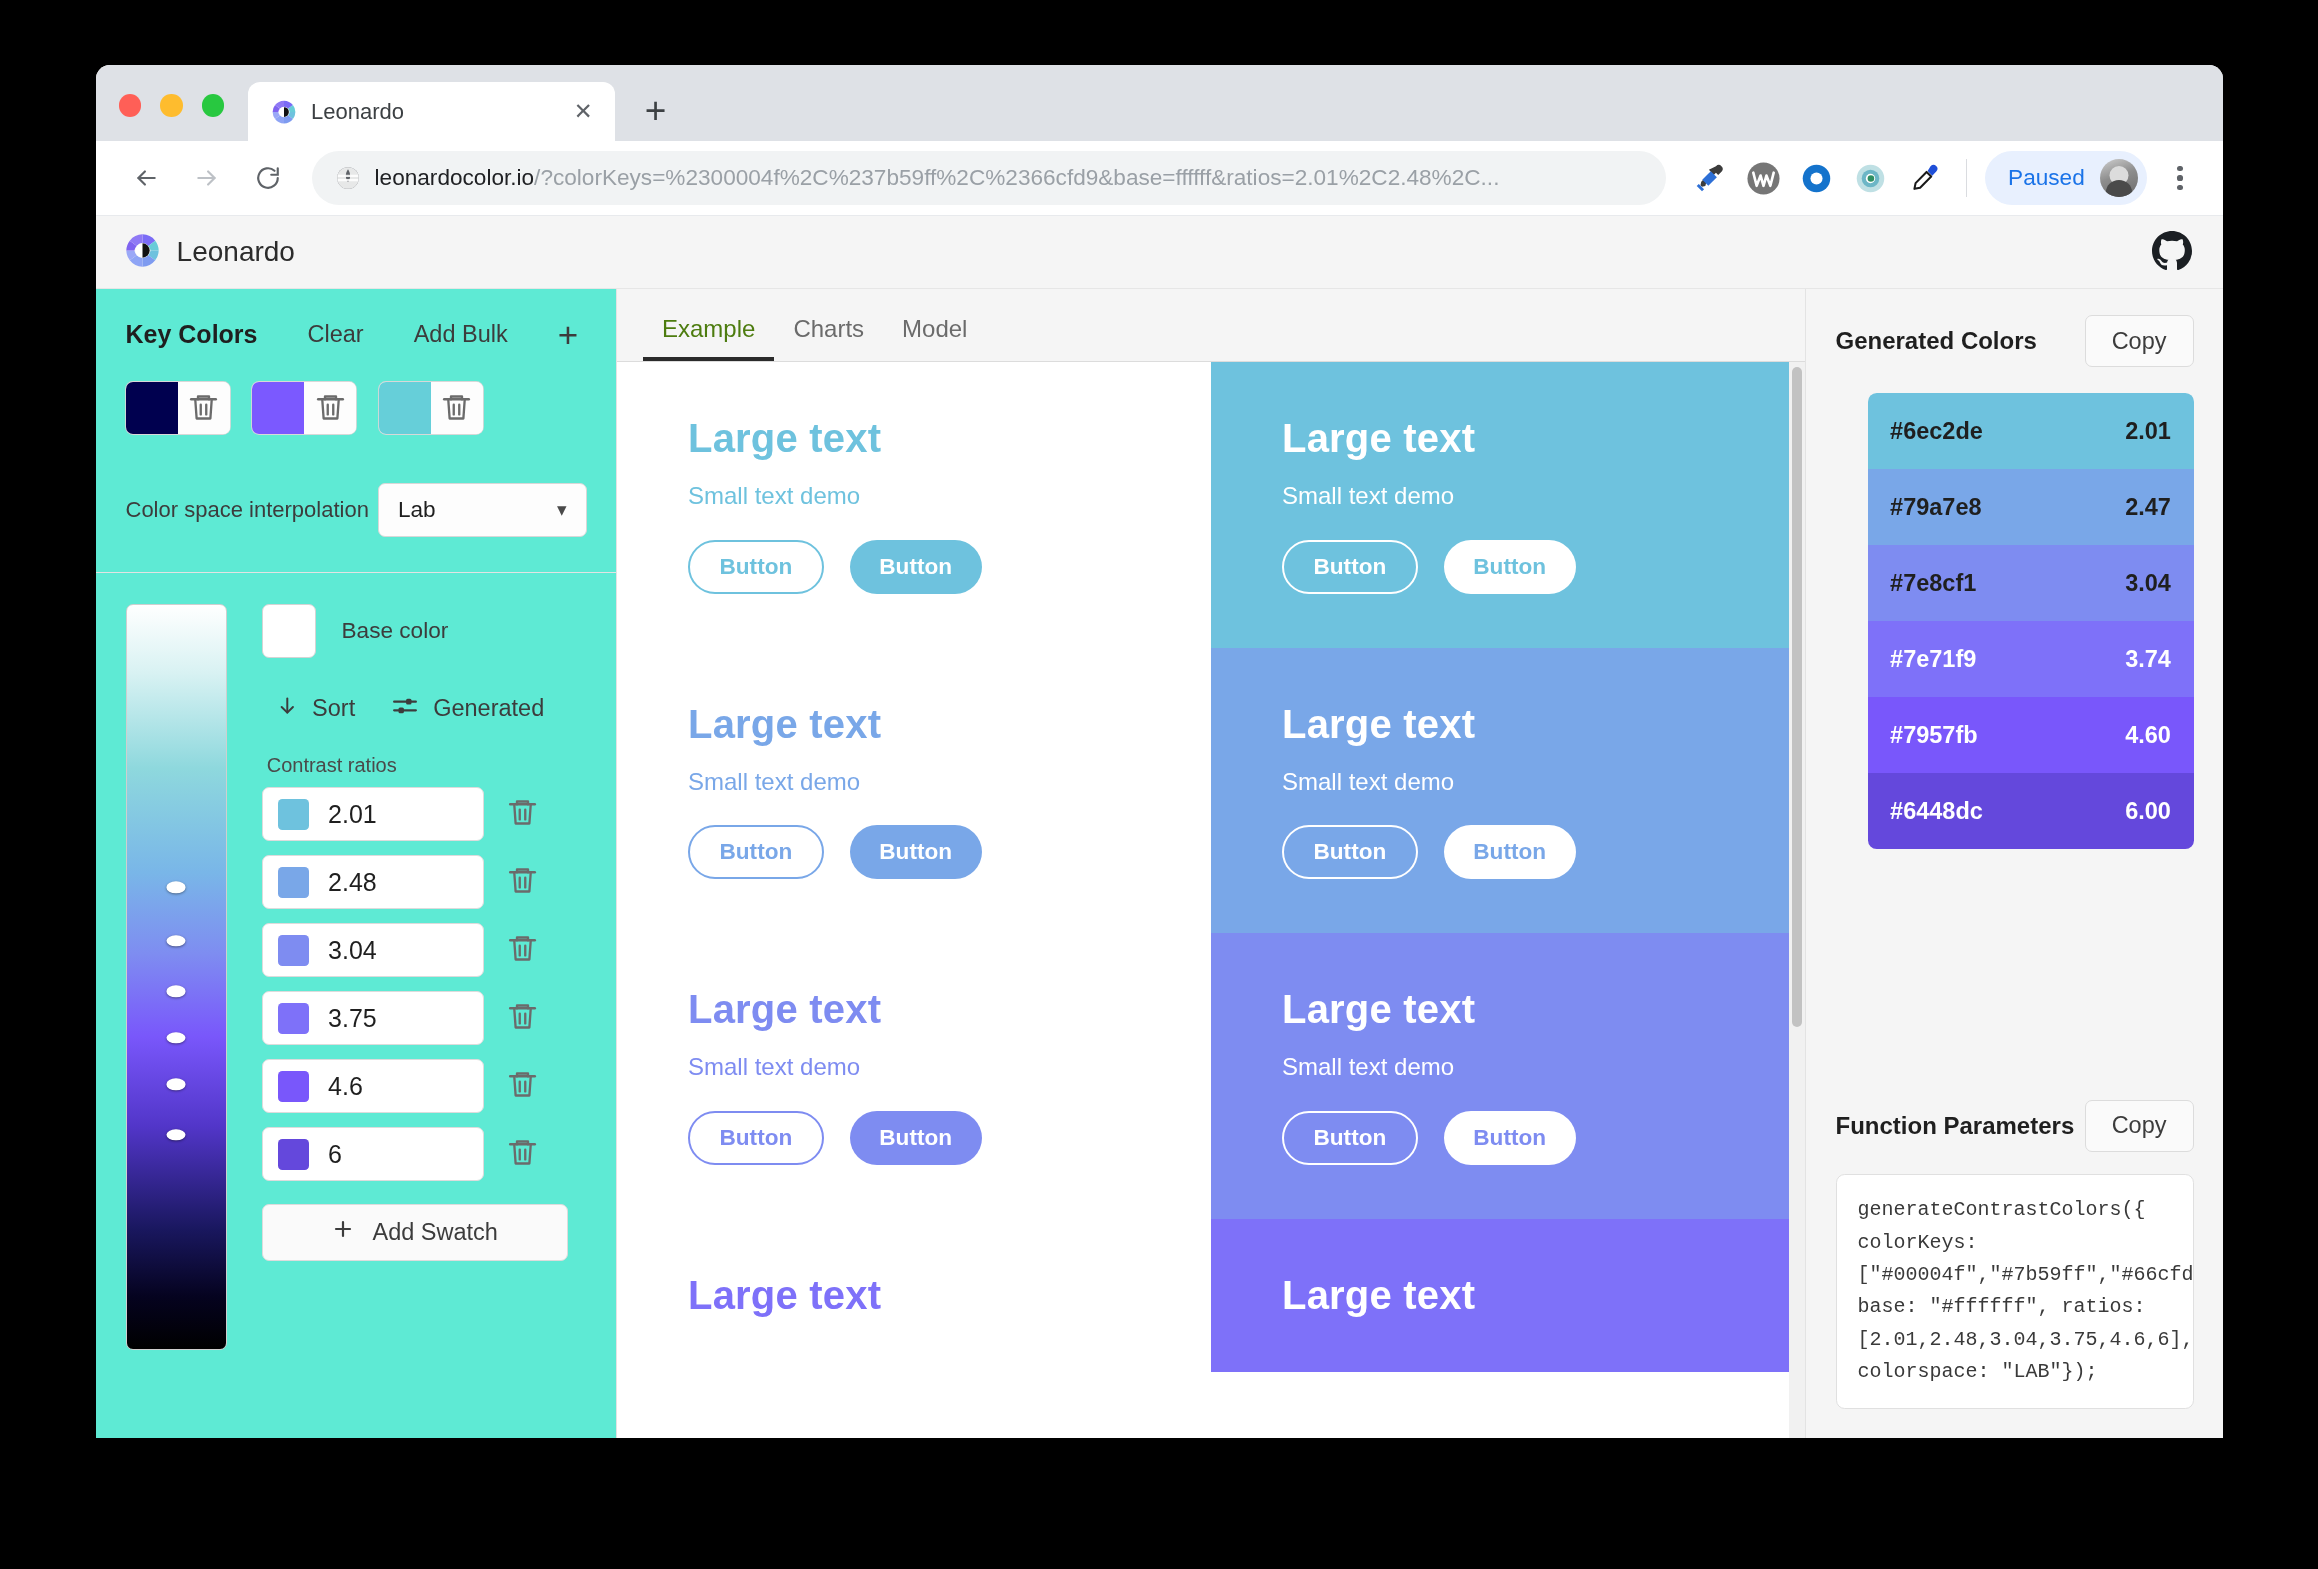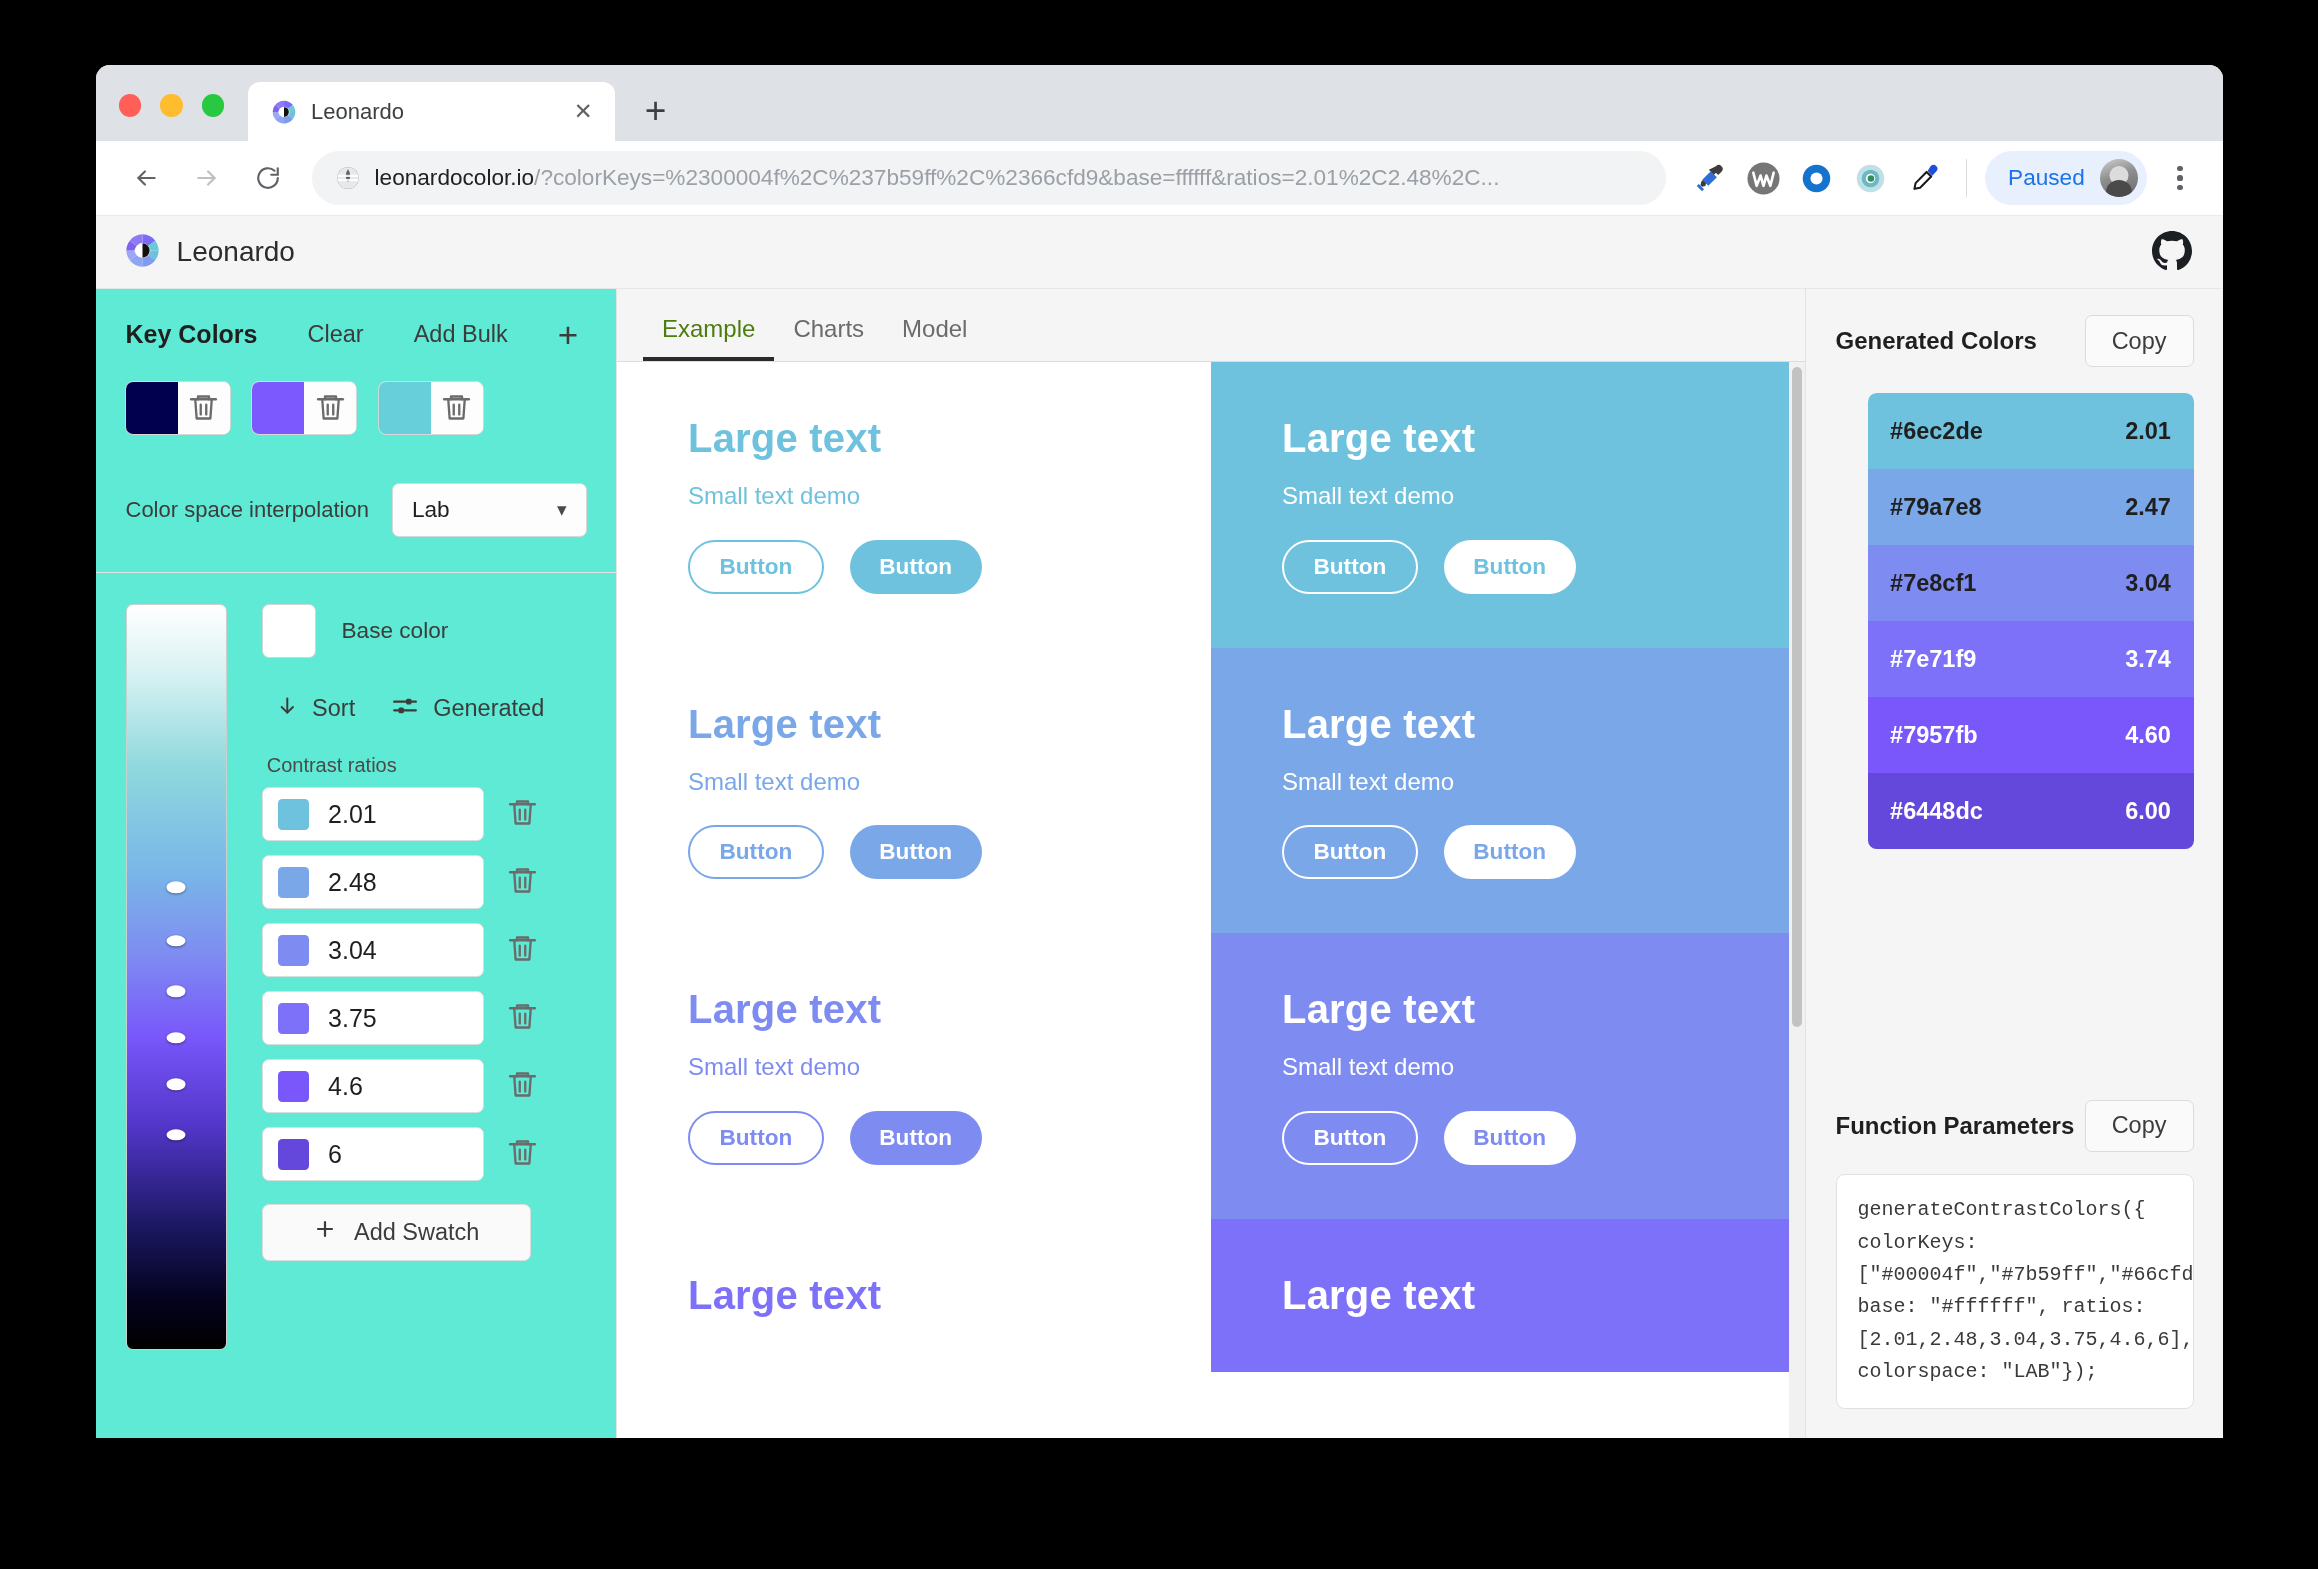--- a/index.html
+++ b/index.html
@@ -164,21 +164,21 @@
     border-radius: 7px; overflow: hidden;
     box-shadow: 0 0 0 0.9px #d8d8d8;
     height: 52px; width: 104px;
     background: #fff;
   }
   .kc-chip { width: 52px; }
   .kc-del {
     width: 52px; display: flex; align-items: center; justify-content: center;
     background: #fdfdfd;
   }
-  .kc-interp { display: flex; align-items: center; gap: 23px; margin-top: 49px; }
+  .kc-interp { display: flex; align-items: center; gap: 9px; margin-top: 49px; }
   .kc-interp-label { font-size: 22px; color: #3c3c3c; }
   .select {
     flex: 1 1 auto; max-width: 235px;
     height: 54px; background: #fdfdfd;
     border: 0.9px solid #d8d8d8; border-radius: 7px;
     display: flex; align-items: center; justify-content: space-between;
     padding: 0 19px;
     font-size: 22.6px; color: #1f1f1f;
   }
   .chev { font-size: 19px; color: #4a4a4a; }
@@ -213,21 +213,21 @@
   .ratios-label { font-size: 20px; color: #4a4a4a; margin: 29.5px 0 10.4px 5.2px; }
   .ratio-row { display: flex; align-items: center; gap: 22.6px; margin-bottom: 14px; }
   .ratio-input {
     flex: 1 1 auto; max-width: 222px; height: 54px;
     background: #ffffff; border: 0.9px solid #dcdcdc; border-radius: 7px;
     display: flex; align-items: center; gap: 19px; padding: 0 15.6px;
   }
   .ratio-chip { width: 31px; height: 31px; border-radius: 4.3px; flex: 0 0 auto; }
   .ratio-value { font-size: 25px; color: #1f1f1f; }
   .add-swatch {
-    margin-top: 22.6px; width: 269px; height: 57px;
+    margin-top: 22.6px; width: 306px; height: 57px;
     border: 0.9px solid #dcdcdc; border-radius: 7px; background: #fafafa;
     display: flex; align-items: center; justify-content: center; gap: 17.4px;
     font-size: 23.5px; color: #3c3c3c;
   }
   .trash { width: 33px; height: 35px; flex: 0 0 auto; }
 
   
   .mid-col { flex: 1 1 auto; display: flex; flex-direction: column; background: #ffffff; min-width: 0; border-right: 0.9px solid #e3e3e3; }
   .tabs {
     height: 73px; background: #f5f5f5;

